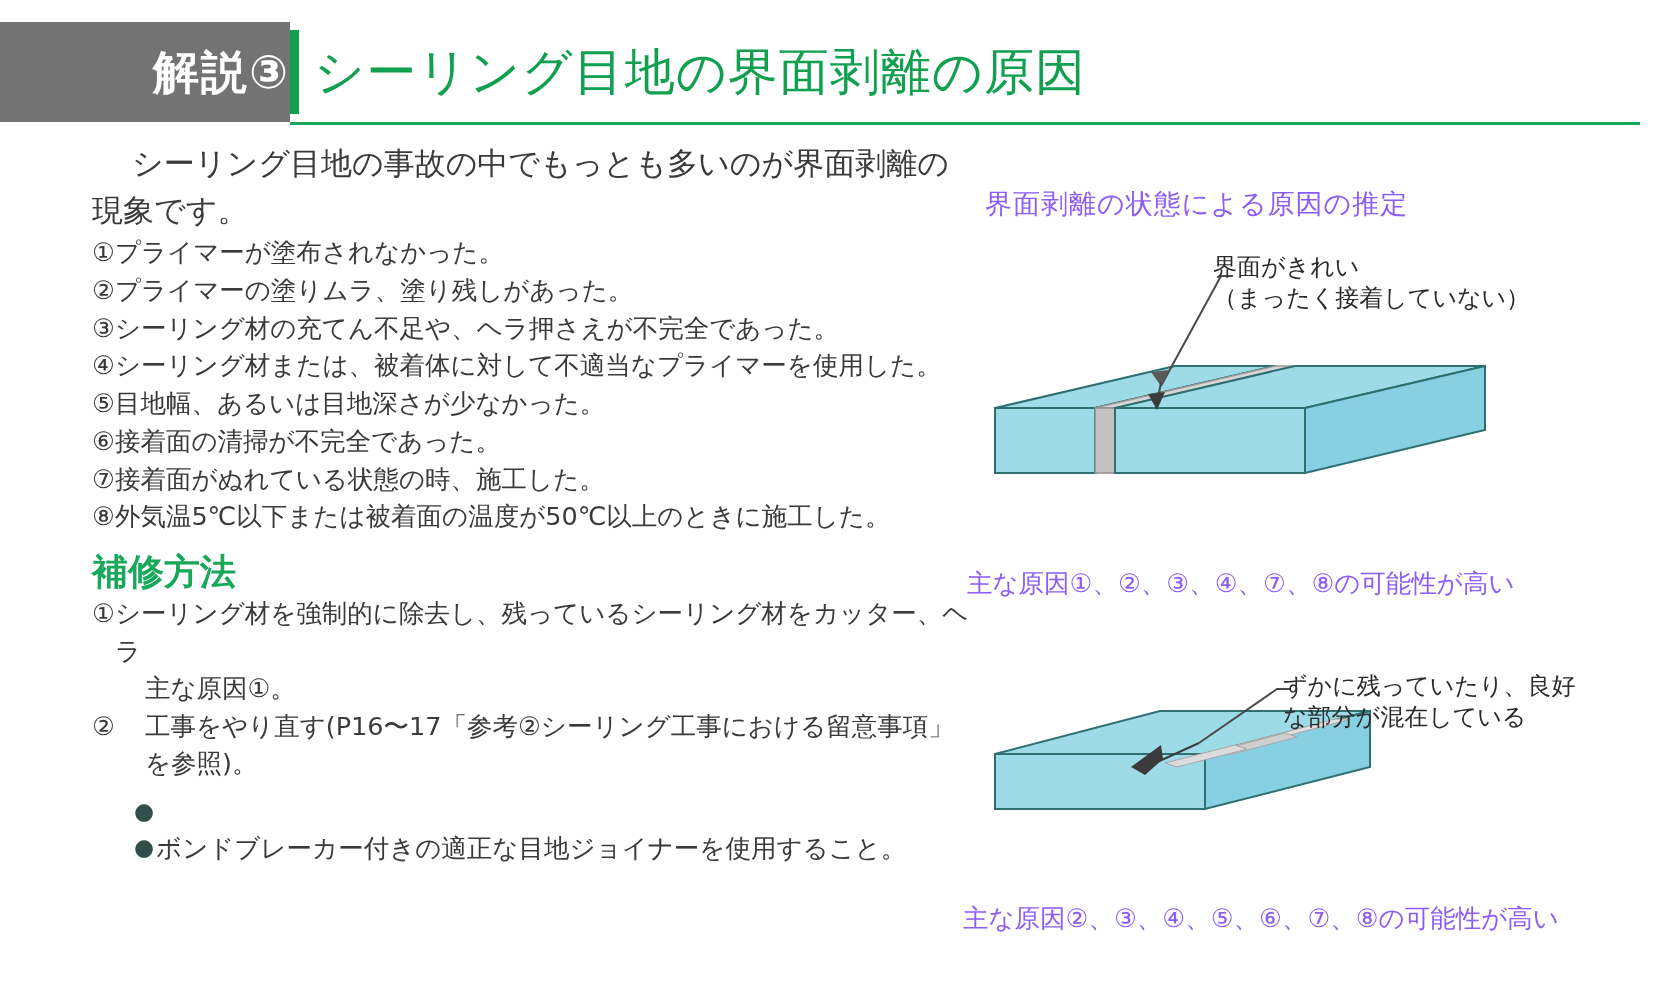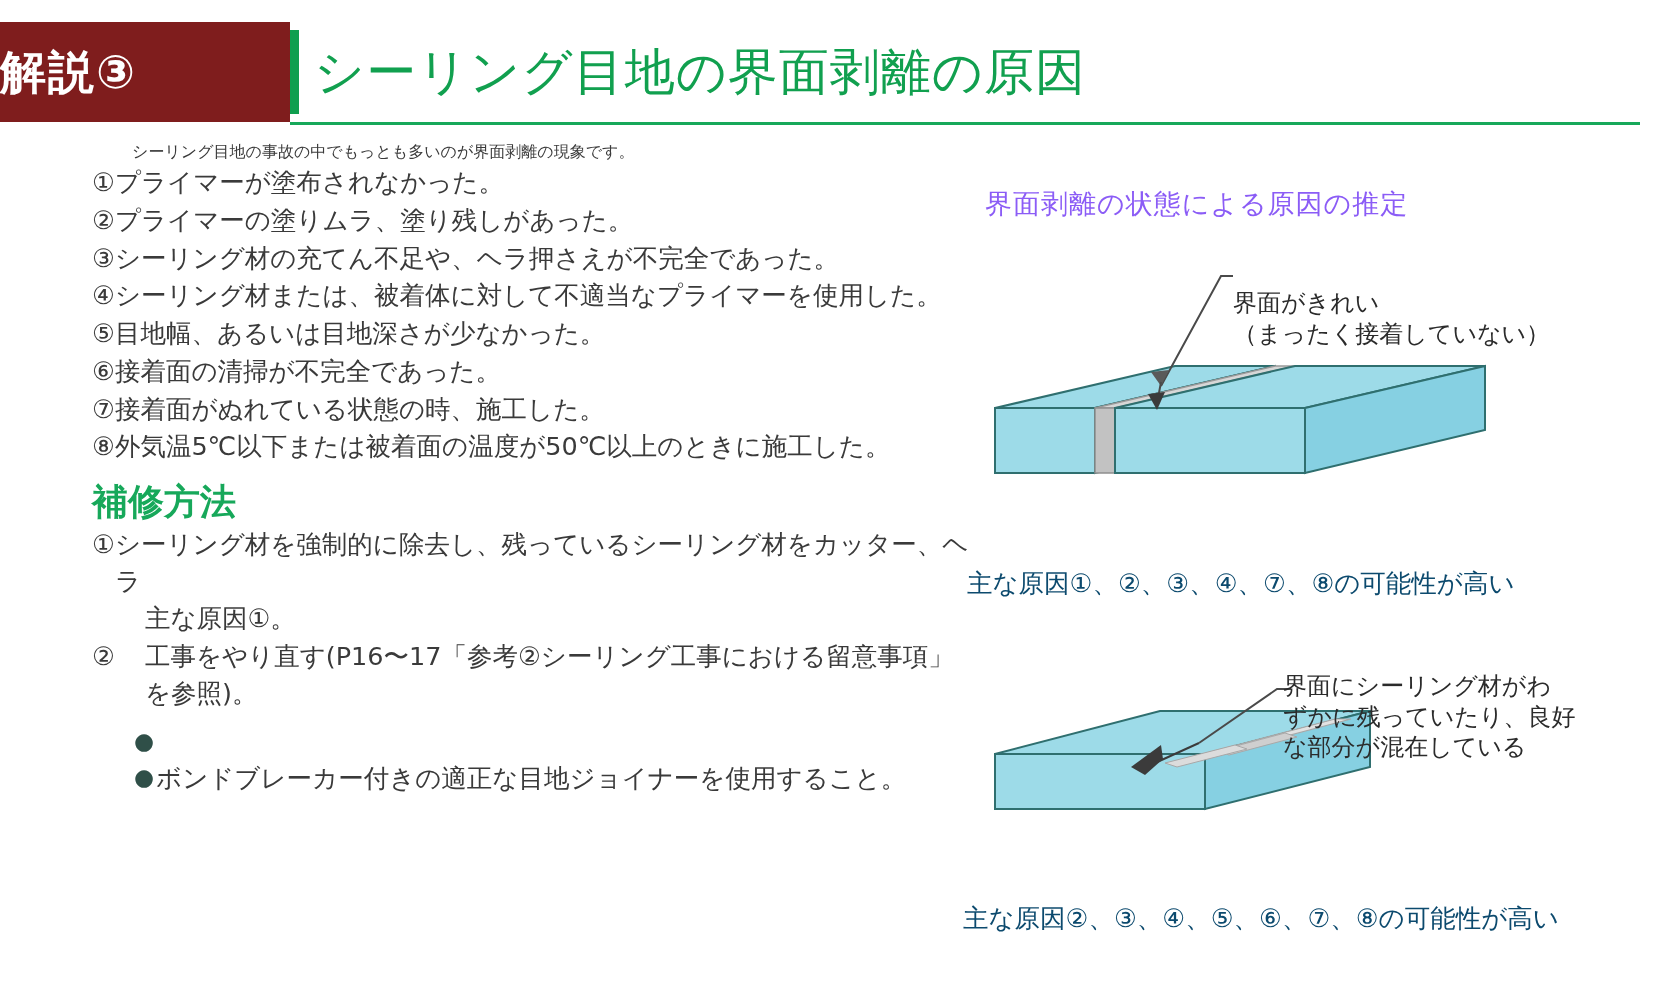--- a/index.html
+++ b/index.html
@@ -10,22 +10,22 @@
     color:#2b2b2b;
     overflow:hidden;
     position:relative;
   }
   
   .header{
     position:absolute;left:0;top:22px;width:1656px;height:100px;
   }
   .header-tab{
     position:absolute;left:0;top:0;width:290px;height:100px;
-    background:#7f1d1d;
-    display:flex;align-items:center;justify-content:flex-start;
+    background:#737373;
+    display:flex;align-items:center;justify-content:flex-end;
   }
   .header-tab-label{
     color:#ffffff;font-size:46px;font-weight:bold;letter-spacing:2px;
     line-height:1;white-space:nowrap;
   }
   .header-title-wrap{
     position:absolute;left:290px;top:0;width:1366px;height:100px;
     display:flex;align-items:center;
   }
   .header-accent{
@@ -39,21 +39,21 @@
   .header-rule{
     position:absolute;left:290px;top:122px;width:1350px;height:3px;
     background:#17a85a;
   }
 
   
   .left-col{
     position:absolute;left:92px;top:140px;width:880px;
   }
   .intro{
-    font-size:16px;line-height:1.52;color:#3a3a3a;
+    font-size:31px;line-height:1.52;color:#3a3a3a;
   }
   .intro .line1{ text-indent:40px; }
   .sec-head{
     color:#17a85a;font-size:36px;font-weight:bold;
     margin-top:16px;margin-bottom:2px;line-height:1.18;
   }
   .sec-head.second{ }
   .num-list{ list-style:none;margin:0;padding:0; }
   .num-list li{
     font-size:25.5px;line-height:1.44;color:#3a3a3a;
@@ -85,29 +85,29 @@
     position:absolute;left:985px;top:186px;width:640px;
   }
   .fig-head{
     font-size:27px;font-weight:normal;color:#8b5cf6;
     text-align:left;letter-spacing:1px;white-space:nowrap;
   }
   .fig-block{ position:relative; }
   .fig-1{ margin-top:36px;height:300px; }
   .fig-2{ margin-top:58px;height:200px; }
   .fig-caption{
-    font-size:25.5px;color:#0c4a6e;white-space:nowrap;
+    font-size:25.5px;color:#8b5cf6;white-space:nowrap;
   }
   .cap-1{ margin-top:8px;margin-left:-18px; }
   .cap-2{ margin-top:42px;margin-left:-22px; }
   .callout{
     position:absolute;font-size:24px;line-height:1.28;color:#2b2b2b;
     white-space:nowrap;
   }
-  .callout-1{ left:248px;top:-6px;margin-top:36px; }
+  .callout-1{ left:228px;top:-6px; }
   .callout-2{ left:298px;top:12px; }
   svg{ display:block; }
 </style>
 </head>
 <body>
 
 <div class="header">
   <div class="header-tab">
     <span class="header-tab-label">解説③</span>
   </div>
@@ -240,19 +240,18 @@
         <polygon points="180,104 250,86 262,90 192,108" fill="#dcdcdc" stroke="#a8a8a8" stroke-width="1"></polygon>
       </g>
 
       <g>
         <path d="M306,30 L292,30 L214,84" fill="none" stroke="#4a4a4a" stroke-width="2"></path>
         <polygon points="146,108 176,86 178,100 160,116" fill="#3b3b3b"></polygon>
         <path d="M214,84 L170,104" stroke="#3b3b3b" stroke-width="2" fill="none"></path>
       </g>
     </svg>
     <div class="callout callout-2">
-      <div>界面にシーリング材がわ</div>
       <div>ずかに残っていたり、良好</div>
       <div>な部分が混在している</div>
     </div>
   </div>
   <div class="fig-caption cap-2">主な原因②、③、④、⑤、⑥、⑦、⑧の可能性が高い</div>
 </div>
 
 </body></html>

